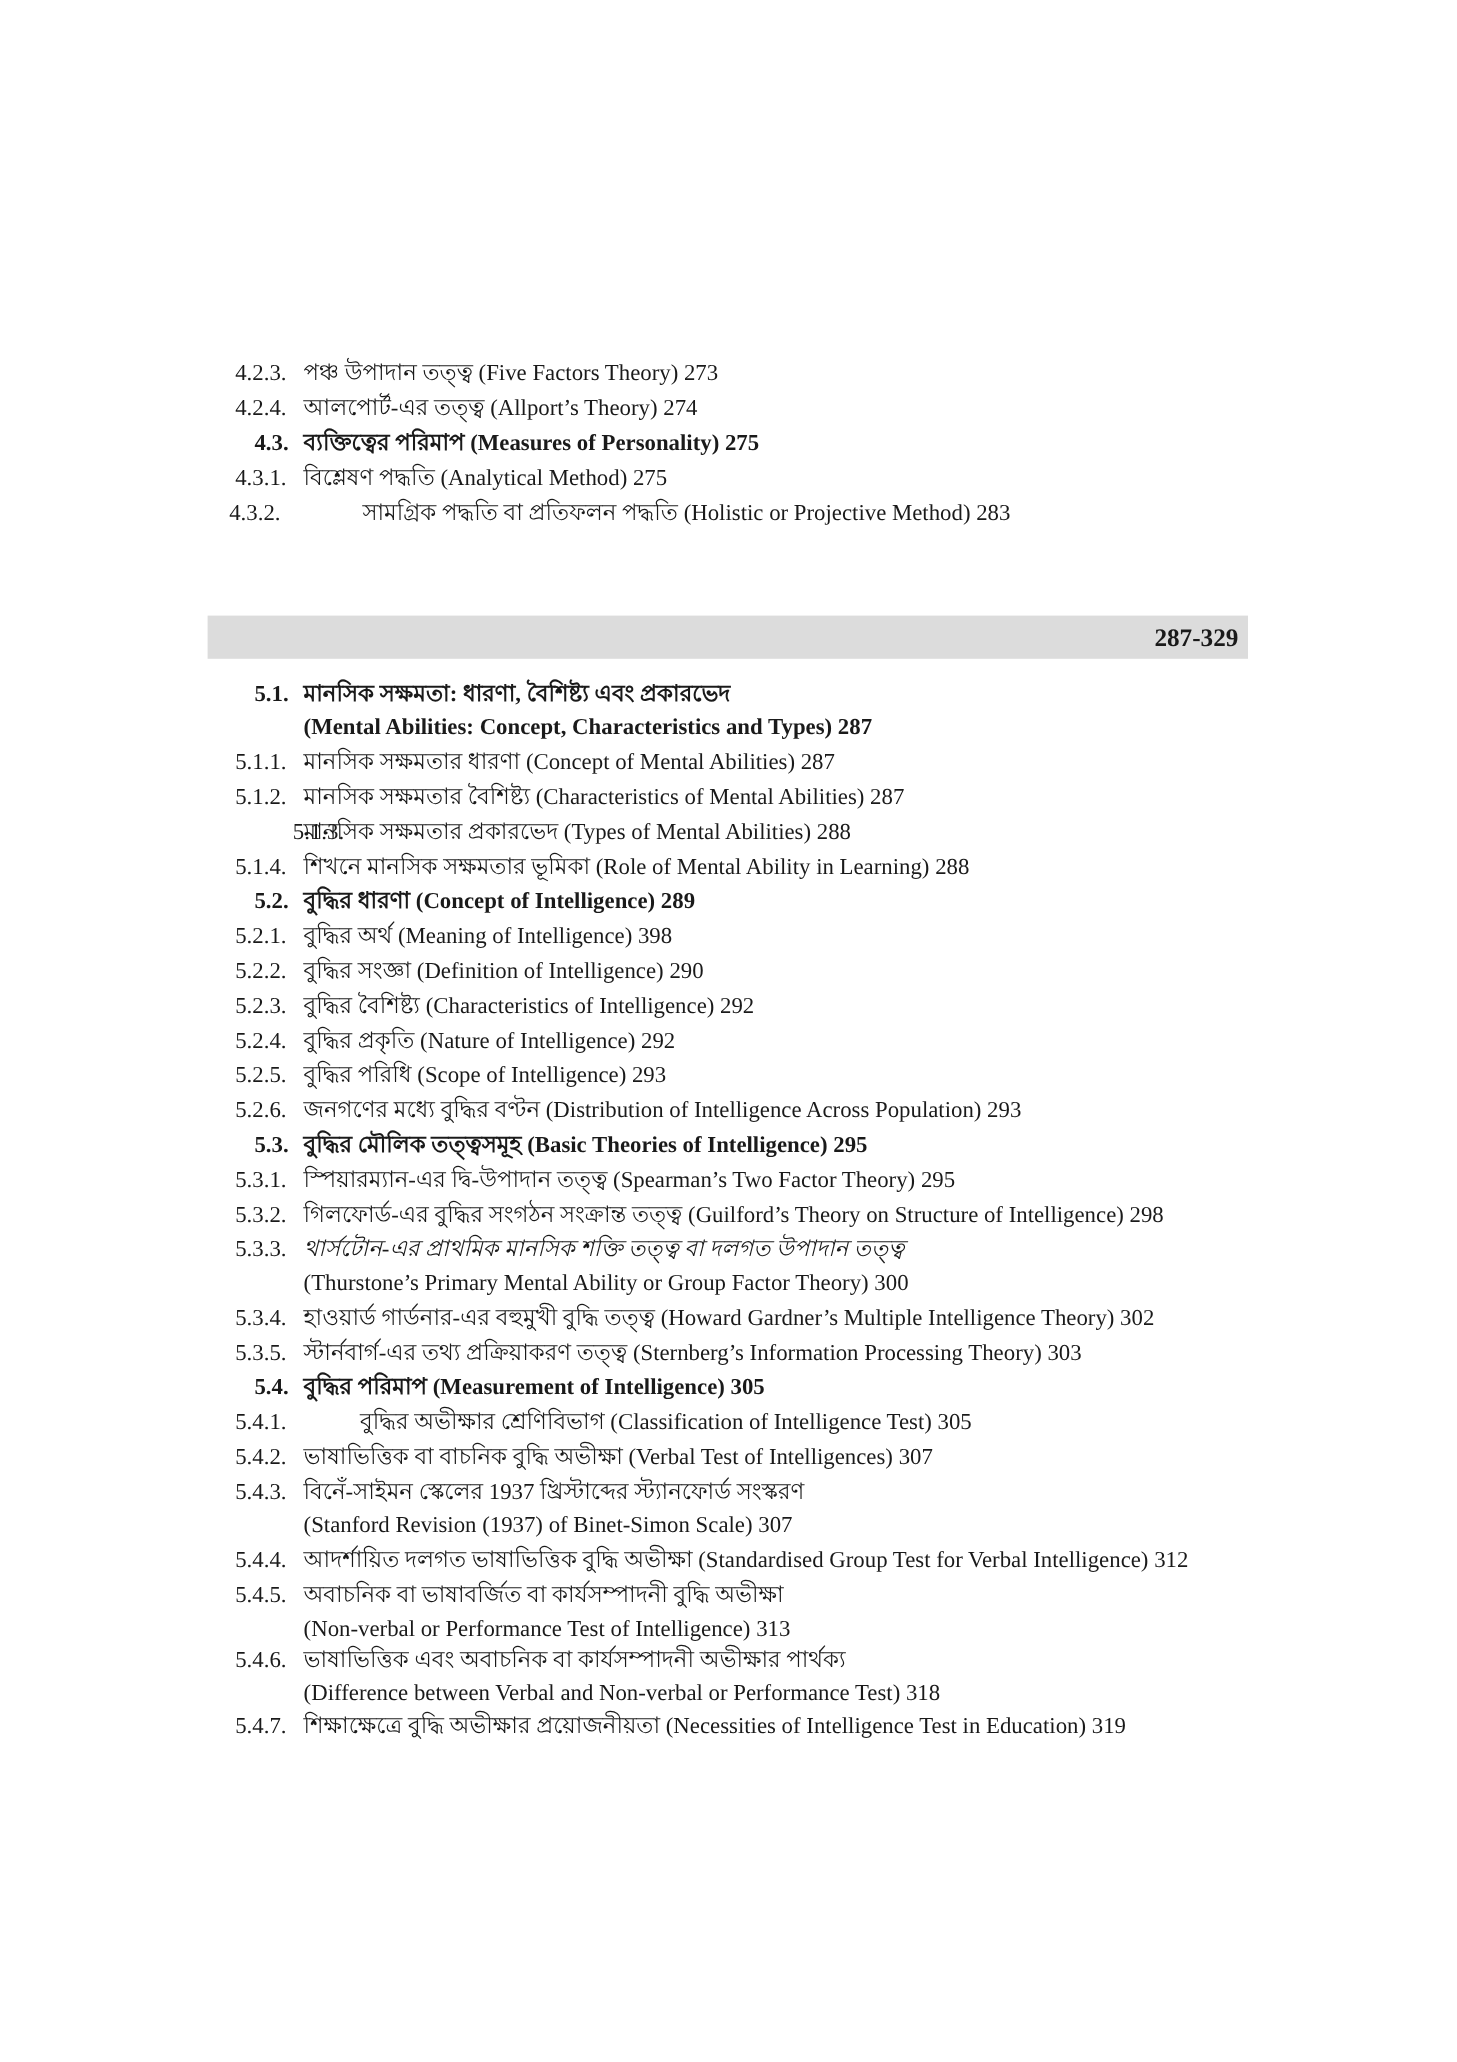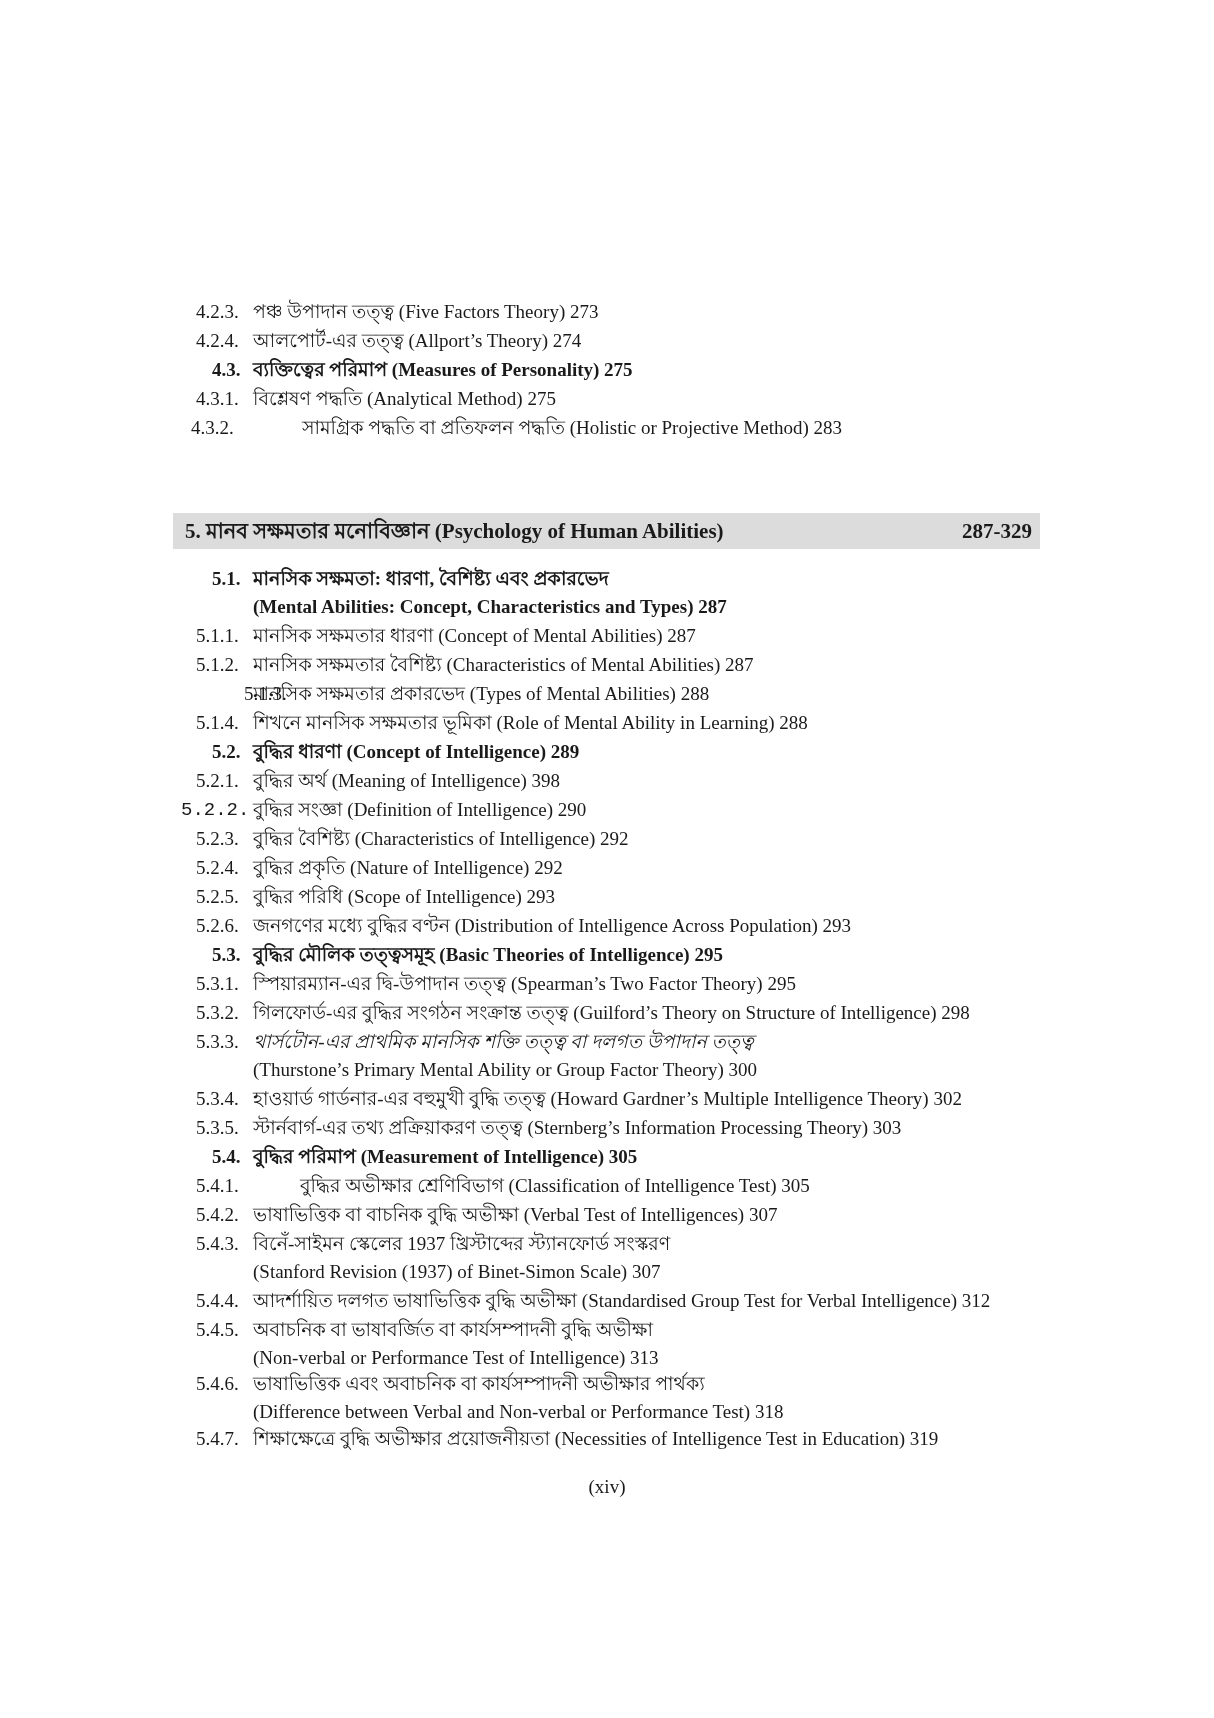--- a/index.html
+++ b/index.html
@@ -58,21 +58,20 @@
     <span class="num" style="left:196px;">4.3.1.</span>
     <span class="txt" style="left:253px;">বিশ্লেষণ পদ্ধতি (Analytical Method) 275</span>
   </div>
   <div class="line" style="top:416px;">
     <span class="num" style="left:191px;">4.3.2.</span>
     <span class="txt" style="left:270px;margin-left:32px;">সামগ্রিক পদ্ধতি বা প্রতিফলন পদ্ধতি (Holistic or Projective Method) 283</span>
   </div>
 
 
   <div class="chapter-band">
-    <span class="ch-title">5. মানব সক্ষমতার মনোবিজ্ঞান (Psychology of Human Abilities)</span>
     <span class="ch-pages">287-329</span>
   </div>
 
   <div class="line bold" style="top:567px;">
     <span class="num" style="left:212px;">5.1.</span>
     <span class="txt" style="left:253px;">মানসিক সক্ষমতা: ধারণা, বৈশিষ্ট্য এবং প্রকারভেদ</span>
   </div>
   <div class="line bold" style="top:595px;">
     <span class="txt" style="left:253px;">(Mental Abilities: Concept, Characteristics and Types) 287</span>
   </div>
@@ -95,21 +94,21 @@
 
   <div class="line bold" style="top:740px;">
     <span class="num" style="left:212px;">5.2.</span>
     <span class="txt" style="left:253px;">বুদ্ধির ধারণা (Concept of Intelligence) 289</span>
   </div>
   <div class="line" style="top:769px;">
     <span class="num" style="left:196px;">5.2.1.</span>
     <span class="txt" style="left:253px;">বুদ্ধির অর্থ (Meaning of Intelligence) 398</span>
   </div>
   <div class="line" style="top:798px;">
-    <span class="num" style="left:181px;font-family:Liberation Mono, monospace;">5.2.2.</span>
+    <span class="num" style="left:196px;">5.2.2.</span>
     <span class="txt" style="left:253px;">বুদ্ধির সংজ্ঞা (Definition of Intelligence) 290</span>
   </div>
   <div class="line" style="top:827px;">
     <span class="num" style="left:196px;">5.2.3.</span>
     <span class="txt" style="left:253px;">বুদ্ধির বৈশিষ্ট্য (Characteristics of Intelligence) 292</span>
   </div>
   <div class="line" style="top:856px;">
     <span class="num" style="left:196px;">5.2.4.</span>
     <span class="txt" style="left:253px;">বুদ্ধির প্রকৃতি (Nature of Intelligence) 292</span>
   </div>
@@ -185,17 +184,14 @@
     <span class="txt" style="left:253px;">ভাষাভিত্তিক এবং অবাচনিক বা কার্যসম্পাদনী অভীক্ষার পার্থক্য</span>
   </div>
   <div class="line" style="top:1400px;">
     <span class="txt" style="left:253px;">(Difference between Verbal and Non-verbal or Performance Test) 318</span>
   </div>
   <div class="line" style="top:1427px;">
     <span class="num" style="left:196px;">5.4.7.</span>
     <span class="txt" style="left:253px;">শিক্ষাক্ষেত্রে বুদ্ধি অভীক্ষার প্রয়োজনীয়তা (Necessities of Intelligence Test in Education) 319</span>
   </div>
 
-  <div class="page-number" style="top:1475px;">
-    <span>(xiv)</span>
-  </div>
 
 </div>
 
 </body></html>

